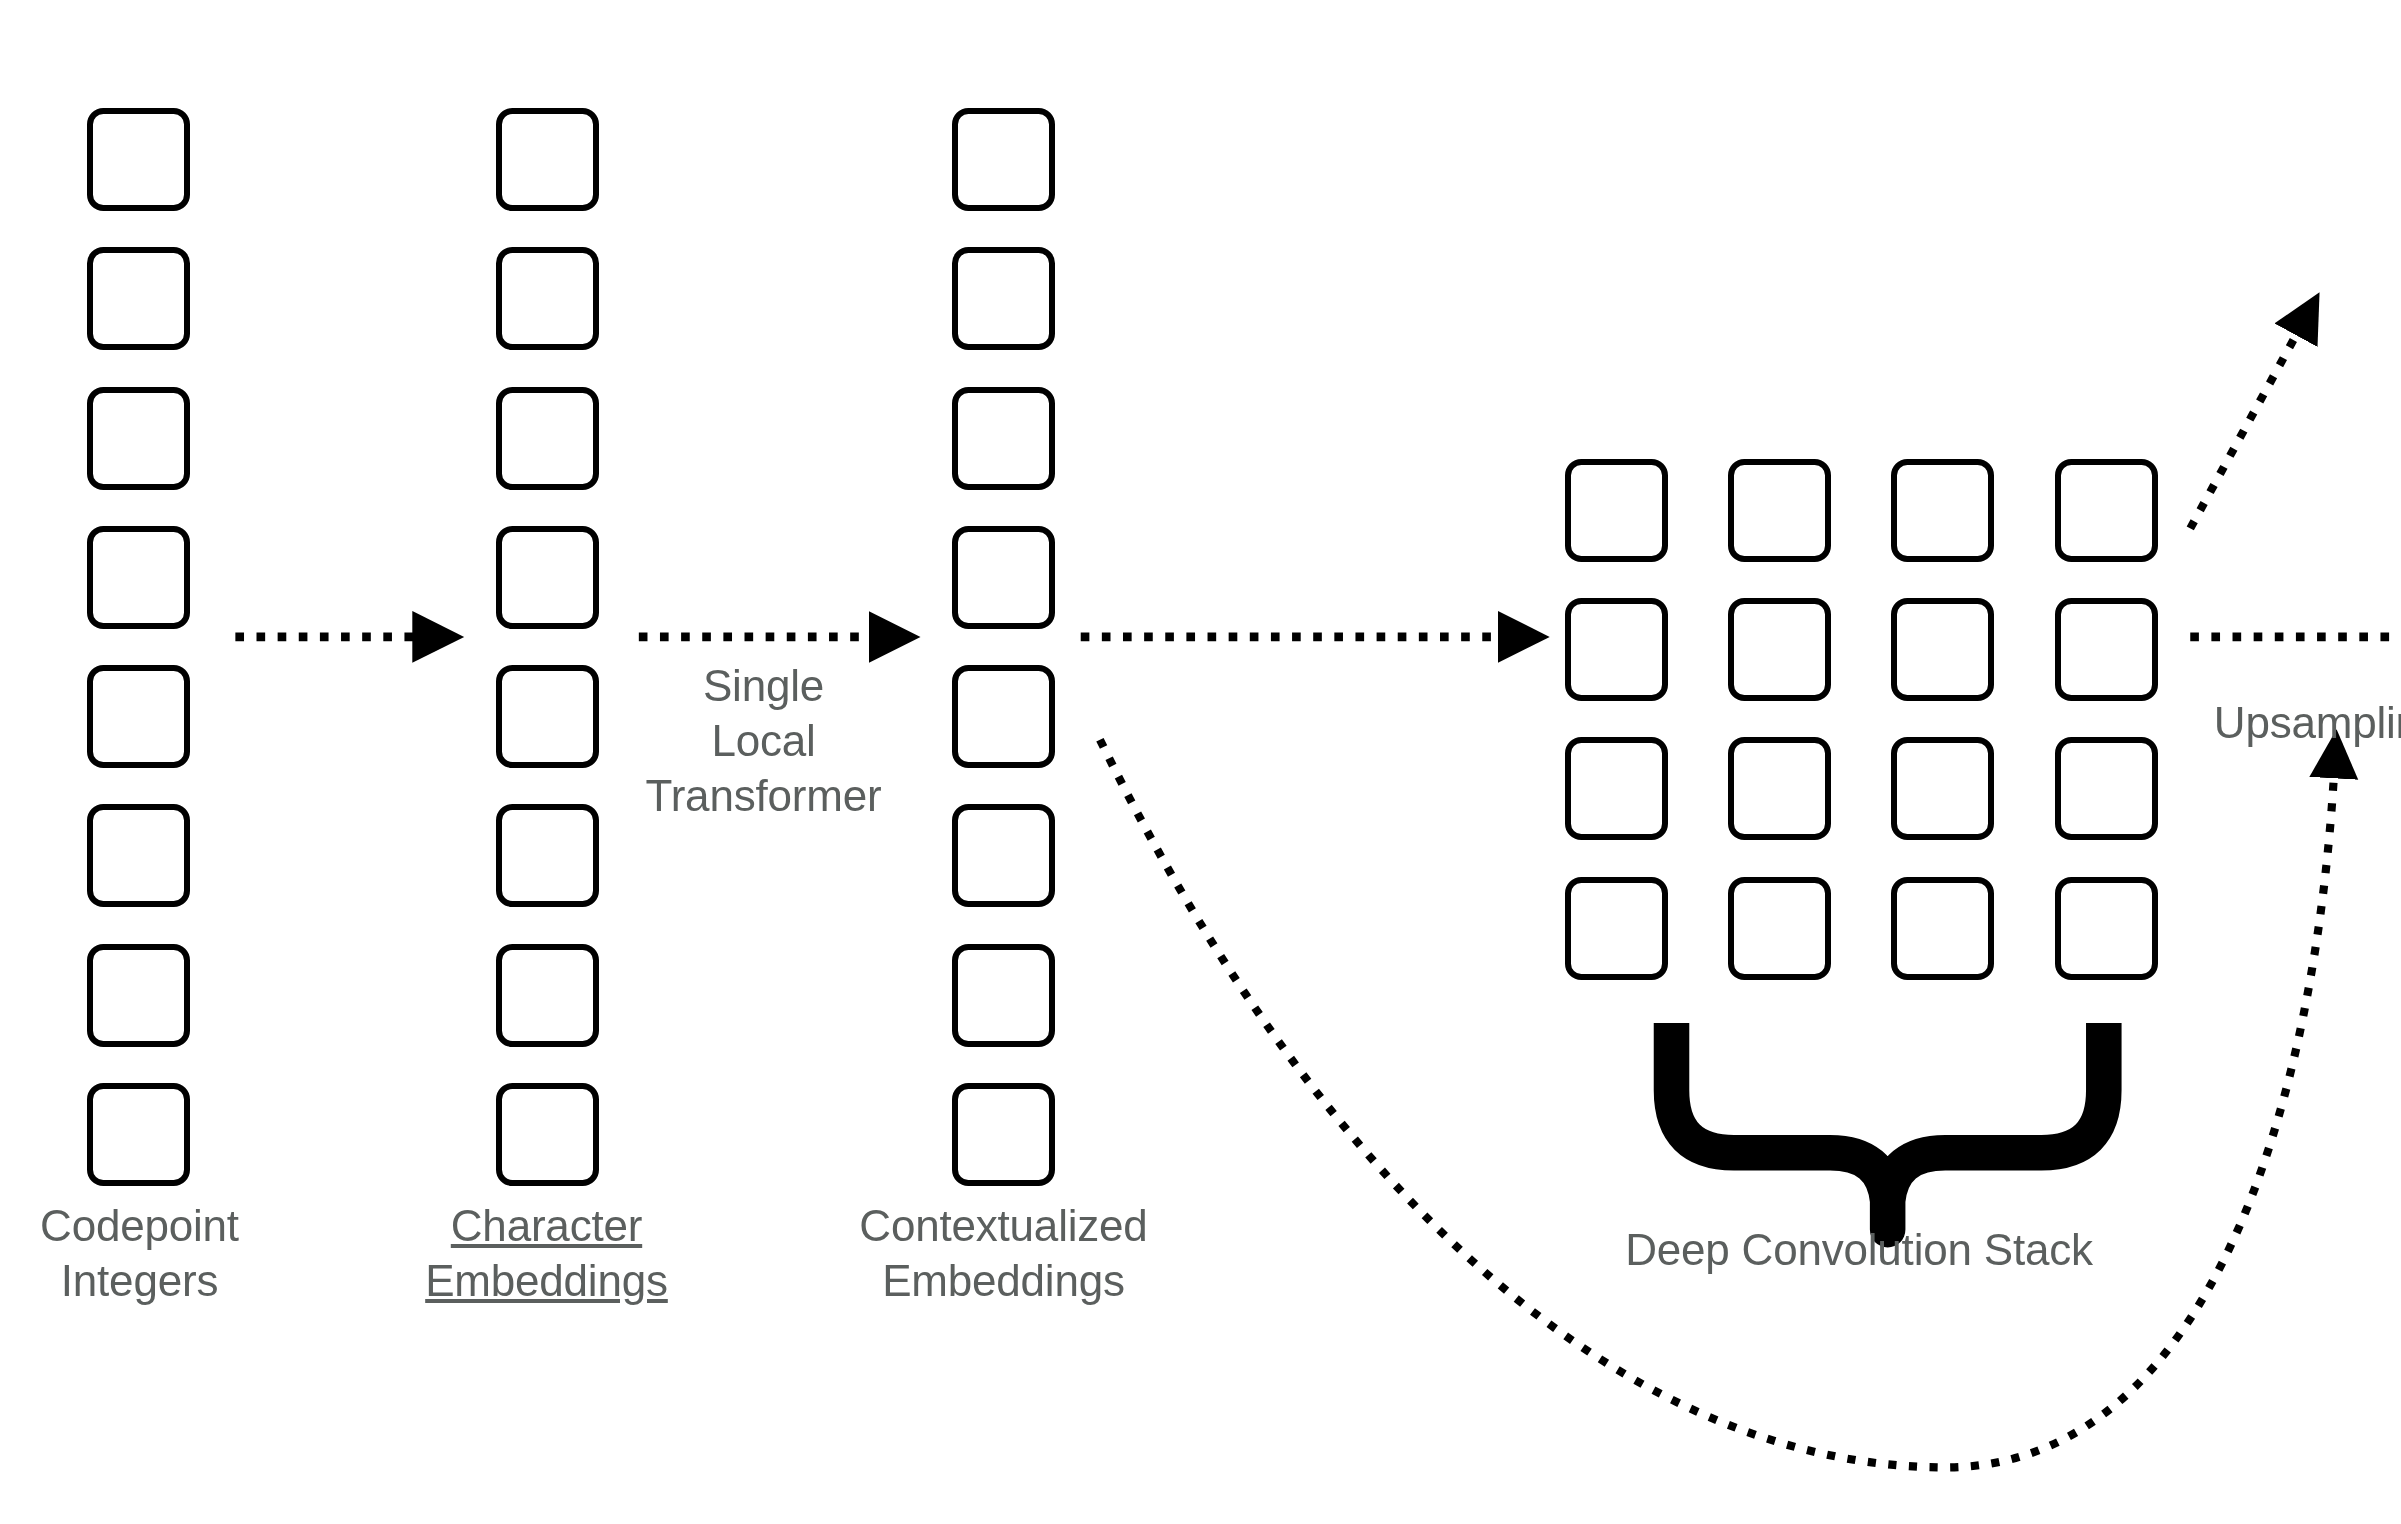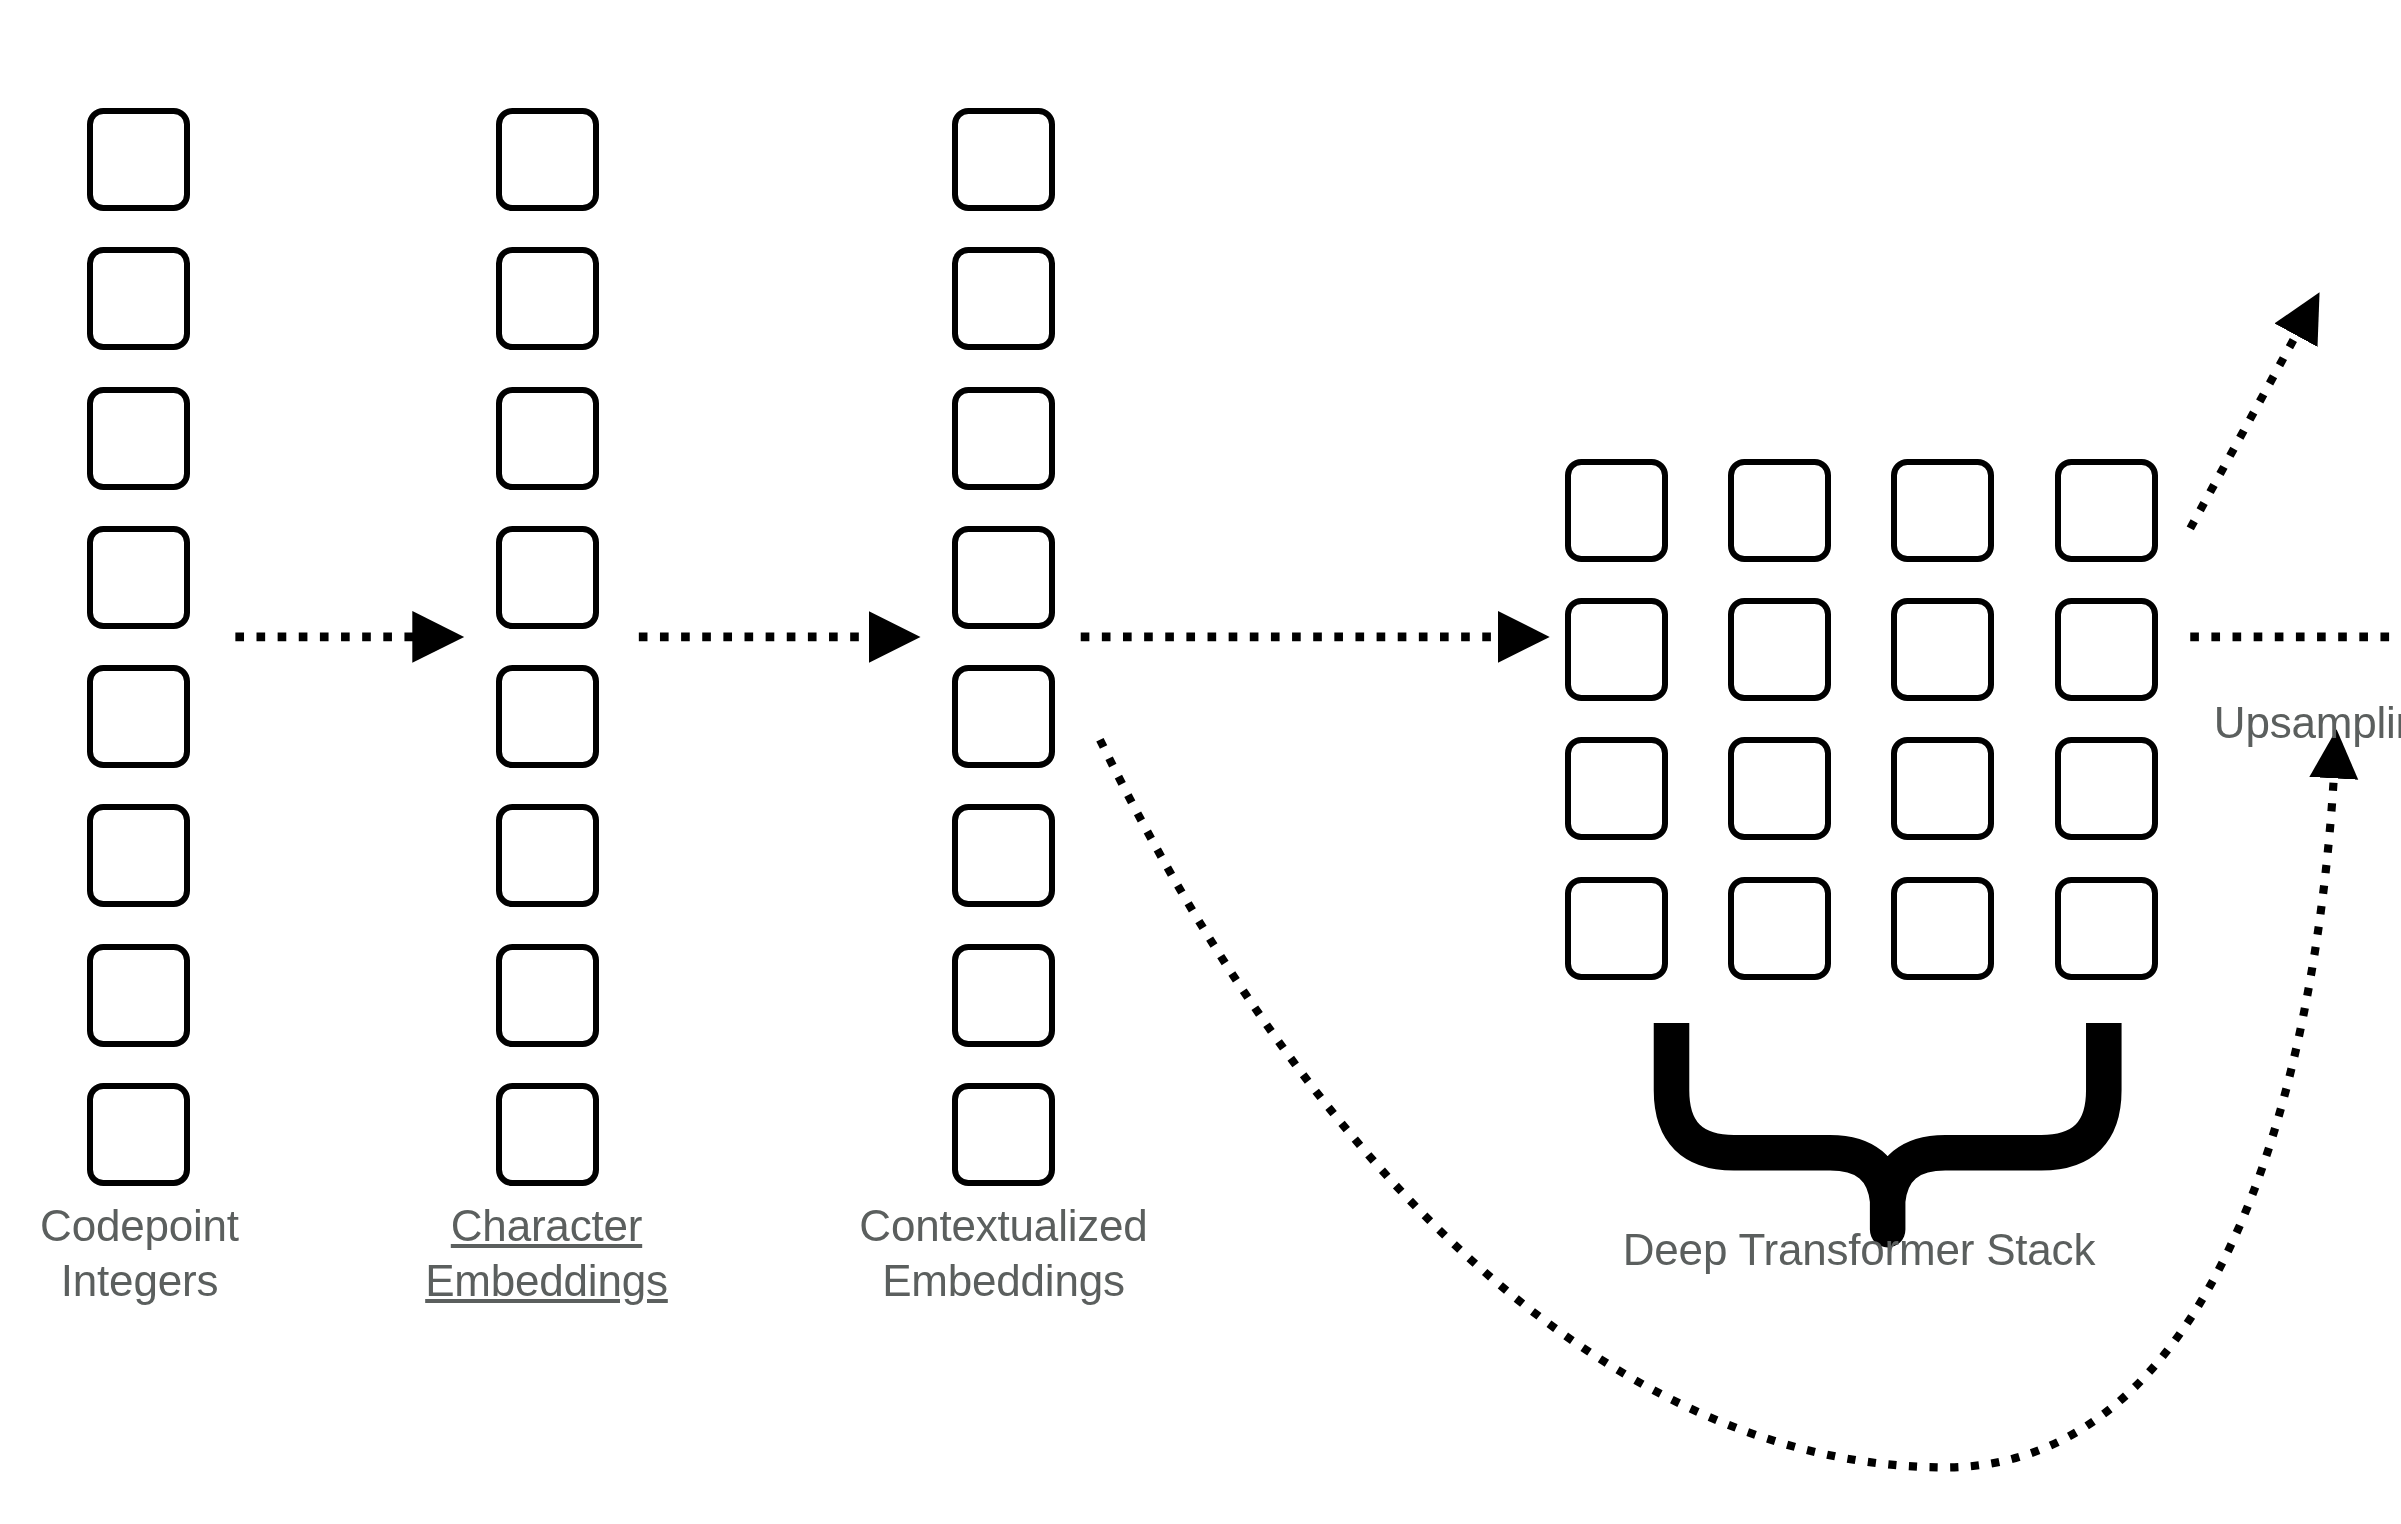--- a/index.html
+++ b/index.html
@@ -158,21 +158,21 @@
     <div class="cell" style="left:1565px; top:737px; width:103px; height:103px;"></div>
     <div class="cell" style="left:1728px; top:737px; width:103px; height:103px;"></div>
     <div class="cell" style="left:1891px; top:737px; width:103px; height:103px;"></div>
     <div class="cell" style="left:2055px; top:737px; width:103px; height:103px;"></div>
 
     <div class="cell" style="left:1565px; top:877px; width:103px; height:103px;"></div>
     <div class="cell" style="left:1728px; top:877px; width:103px; height:103px;"></div>
     <div class="cell" style="left:1891px; top:877px; width:103px; height:103px;"></div>
     <div class="cell" style="left:2055px; top:877px; width:103px; height:103px;"></div>
 
-    <div class="lbl stack-label" style="left:1571px; top:1222px; width:576px;">Deep Transformer Stack</div>
+    <div class="lbl stack-label" style="left:1571px; top:1222px; width:576px;">Deep Convolution Stack</div>
   </div>
 
   <div>
 
     <div class="lbl col-label" style="left:2365px; top:1210px; width:480px;">Concatenated
 Representations</div>
   </div>
 
   <div>
     
@@ -180,19 +180,22 @@
     
     
     
     
     
     
     
   </div>
 
 
+  <div class="lbl edge-label" style="left:629px; top:658px; width:269px;">Single
+Local
+Transformer</div>
 
 
   <div class="lbl edge-label" style="left:2180px; top:695px; width:298px;">Upsampling</div>
 
 
 </div>
 
 
 </body></html>

